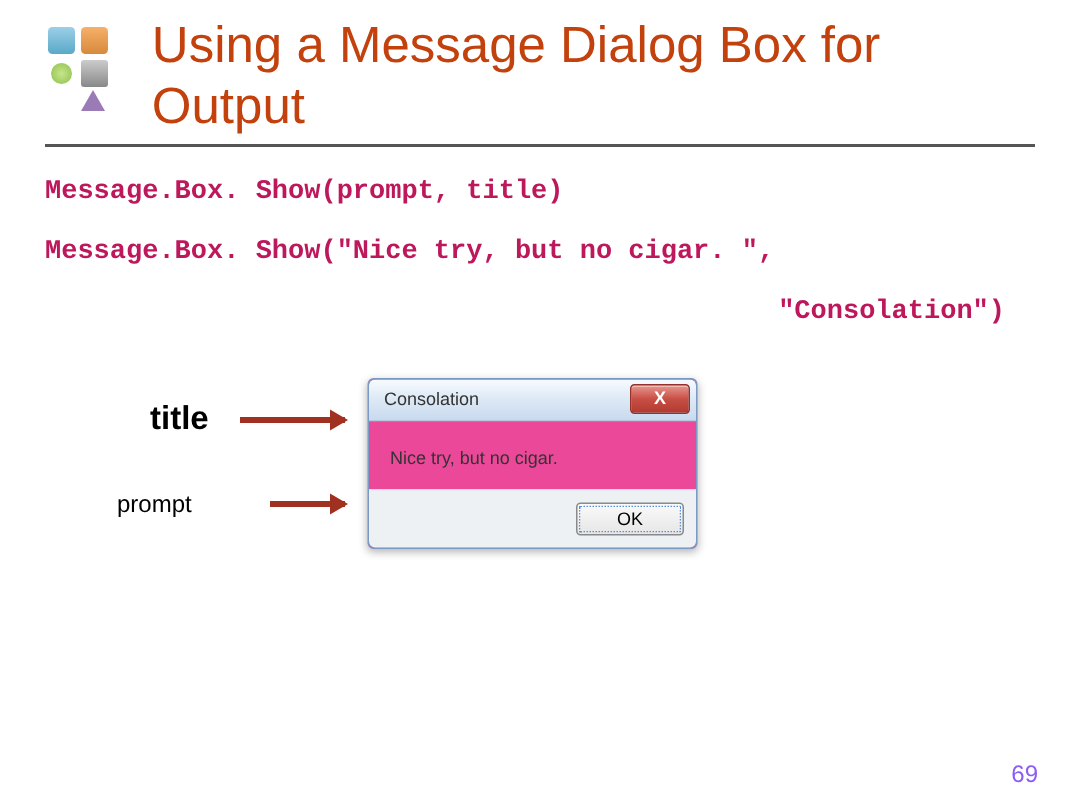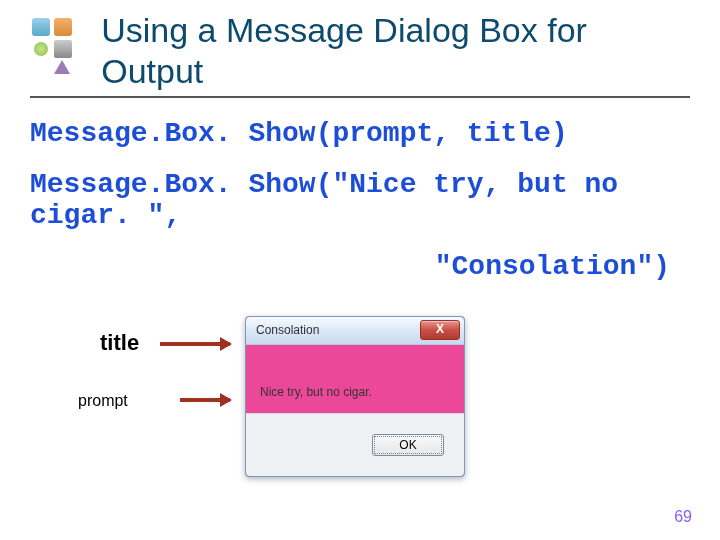--- a/index.html
+++ b/index.html
@@ -33,29 +33,29 @@
     margin-top: 6px;
   }
   .logo .shape { position: absolute; }
   .lg-blue { width: 18px; height: 18px; background: linear-gradient(#9bd0e8,#5aa8c8); border-radius: 3px; top: 2px; left: 2px; }
   .lg-orange { width: 18px; height: 18px; background: linear-gradient(#f5b06a,#d88a3a); border-radius: 3px; top: 2px; left: 24px; }
   .lg-green { width: 14px; height: 14px; background: radial-gradient(#c7e58a,#8cbf4e); border-radius: 50%; top: 26px; left: 4px; }
   .lg-gray { width: 18px; height: 18px; background: linear-gradient(#ccc,#888); border-radius: 2px; top: 24px; left: 24px; }
   .lg-purple { width: 14px; height: 14px; border-left: 8px solid transparent; border-right: 8px solid transparent; border-bottom: 14px solid #9b7bb5; top: 44px; left: 24px; }
   .title {
     font-size: 34px;
-    color: #0c4a6e;
+    color: #c2410c;
     line-height: 1.2;
     font-weight: normal;
   }
   .code-line {
     font-family: "Courier New", monospace;
-    font-size: 28px;
+    font-size: 18px;
     font-weight: bold;
-    color: #1d4ed8;
+    color: #be185d;
     margin: 20px 0;
   }
   .code-right {
     text-align: right;
     margin-top: 6px;
     padding-right: 20px;
   }
   .diagram {
     margin-top: 30px;
     position: relative;
@@ -122,28 +122,28 @@
     border-radius: 3px;
     color: #fff;
     font-weight: bold;
     font-size: 12px;
     text-align: center;
     line-height: 17px;
     cursor: pointer;
     box-shadow: inset 0 1px 0 rgba(255,255,255,.4);
   }
   .msgbox-body {
-    padding: 40px 14px 14px;
+    padding: 17px 14px 14px;
     font-size: 12px;
     color: #333;
   }
   .msgbox-footer {
     background: #eef1f4;
     border-top: 1px solid #d6dde5;
-    padding: 20px;
+    padding: 8px;
     text-align: right;
     border-radius: 0 0 4px 4px;
   }
   .ok-btn {
     width: 72px;
     height: 22px;
     background: linear-gradient(#fafafa,#e6e6e6);
     border: 1px solid #8a8a8a;
     border-radius: 3px;
     font-size: 12px;

